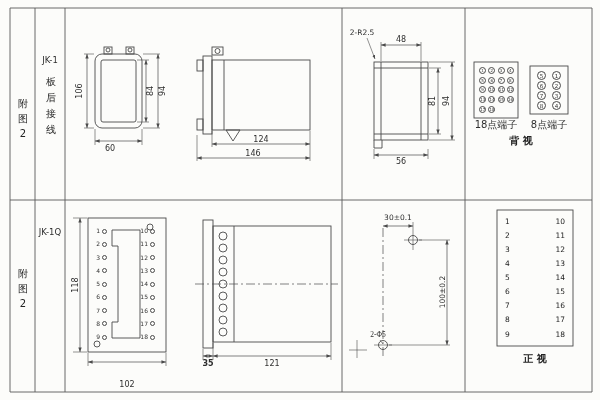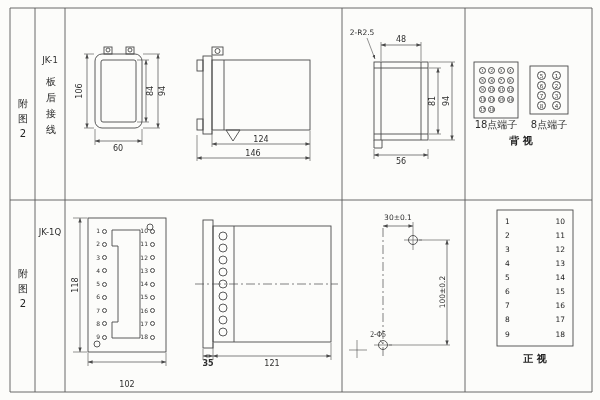--- a/index.html
+++ b/index.html
@@ -203,21 +203,21 @@
   <div class="vstack" style="left:16px; top:96px;">附图2</div>
   <span class="lbl model" style="left:50px; top:60px;">JK-1</span>
   <div class="vstack wiring" style="left:44px; top:74px;">板后接线</div>
 
   <div class="vstack" style="left:16px; top:266px;">附图2</div>
   <span class="lbl model" style="left:50px; top:232px;">JK-1Q</span>
 
   <span class="lbl rot" style="left:80px;  top:91px;">106</span>
   <span class="lbl rot" style="left:151px; top:91px;">84</span>
   <span class="lbl rot" style="left:163px; top:91px;">94</span>
-  <span class="lbl" style="left:118px; top:149px;">60</span>
+  <span class="lbl" style="left:110px; top:149px;">60</span>
   <span class="lbl" style="left:261px; top:140px;">124</span>
   <span class="lbl" style="left:253px; top:154px;">146</span>
   <span class="lbl md" style="left:362px; top:33px;">2-R2.5</span>
   <span class="lbl" style="left:401px; top:40px;">48</span>
   <span class="lbl rot" style="left:433px; top:101px;">81</span>
   <span class="lbl rot" style="left:447px; top:101px;">94</span>
   <span class="lbl" style="left:401px; top:162px;">56</span>
 
   <div class="grid18">
 

